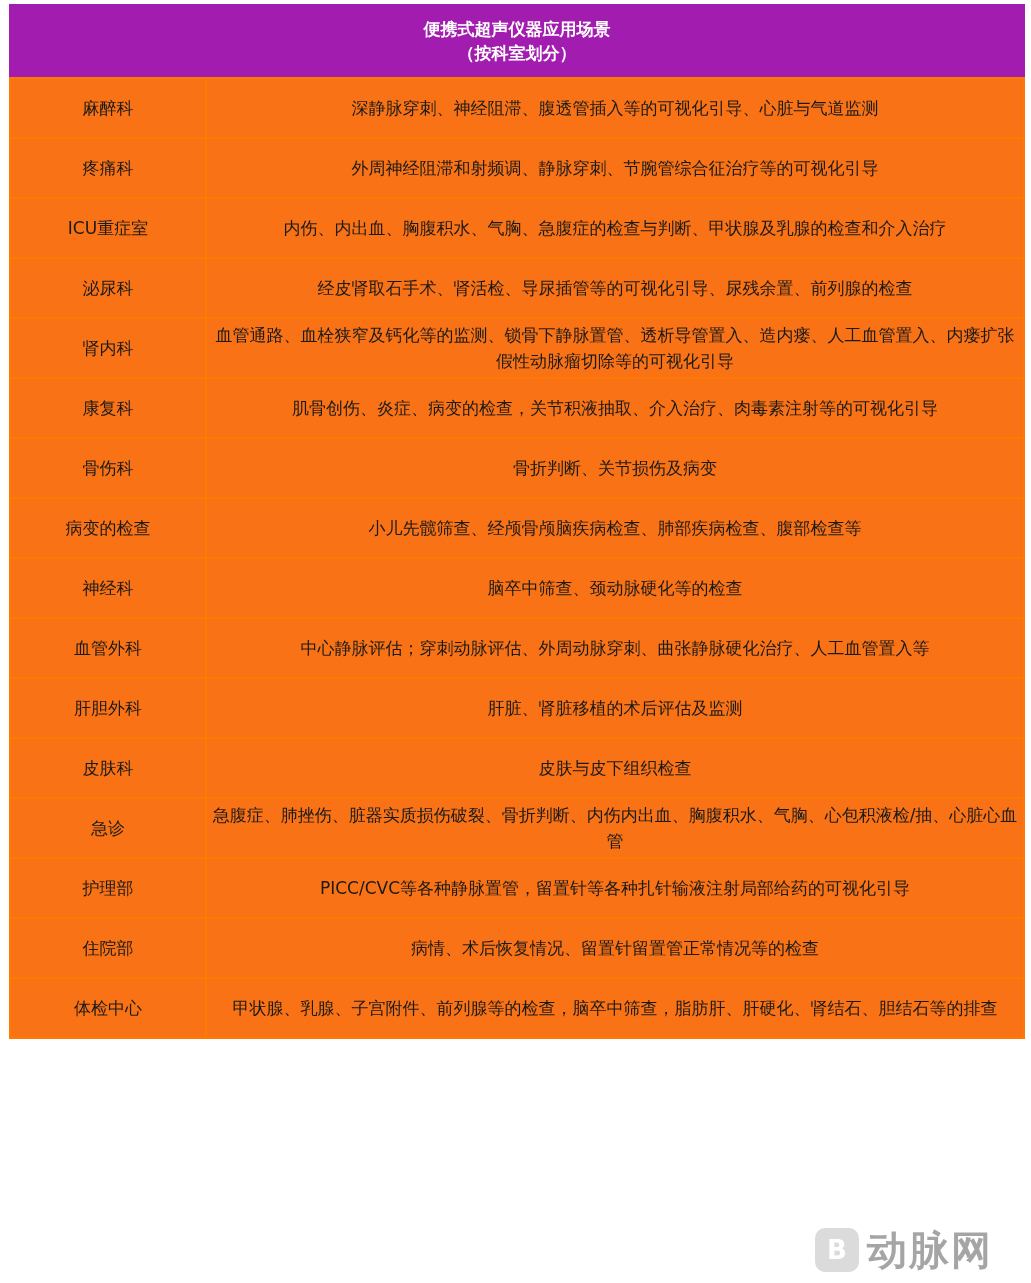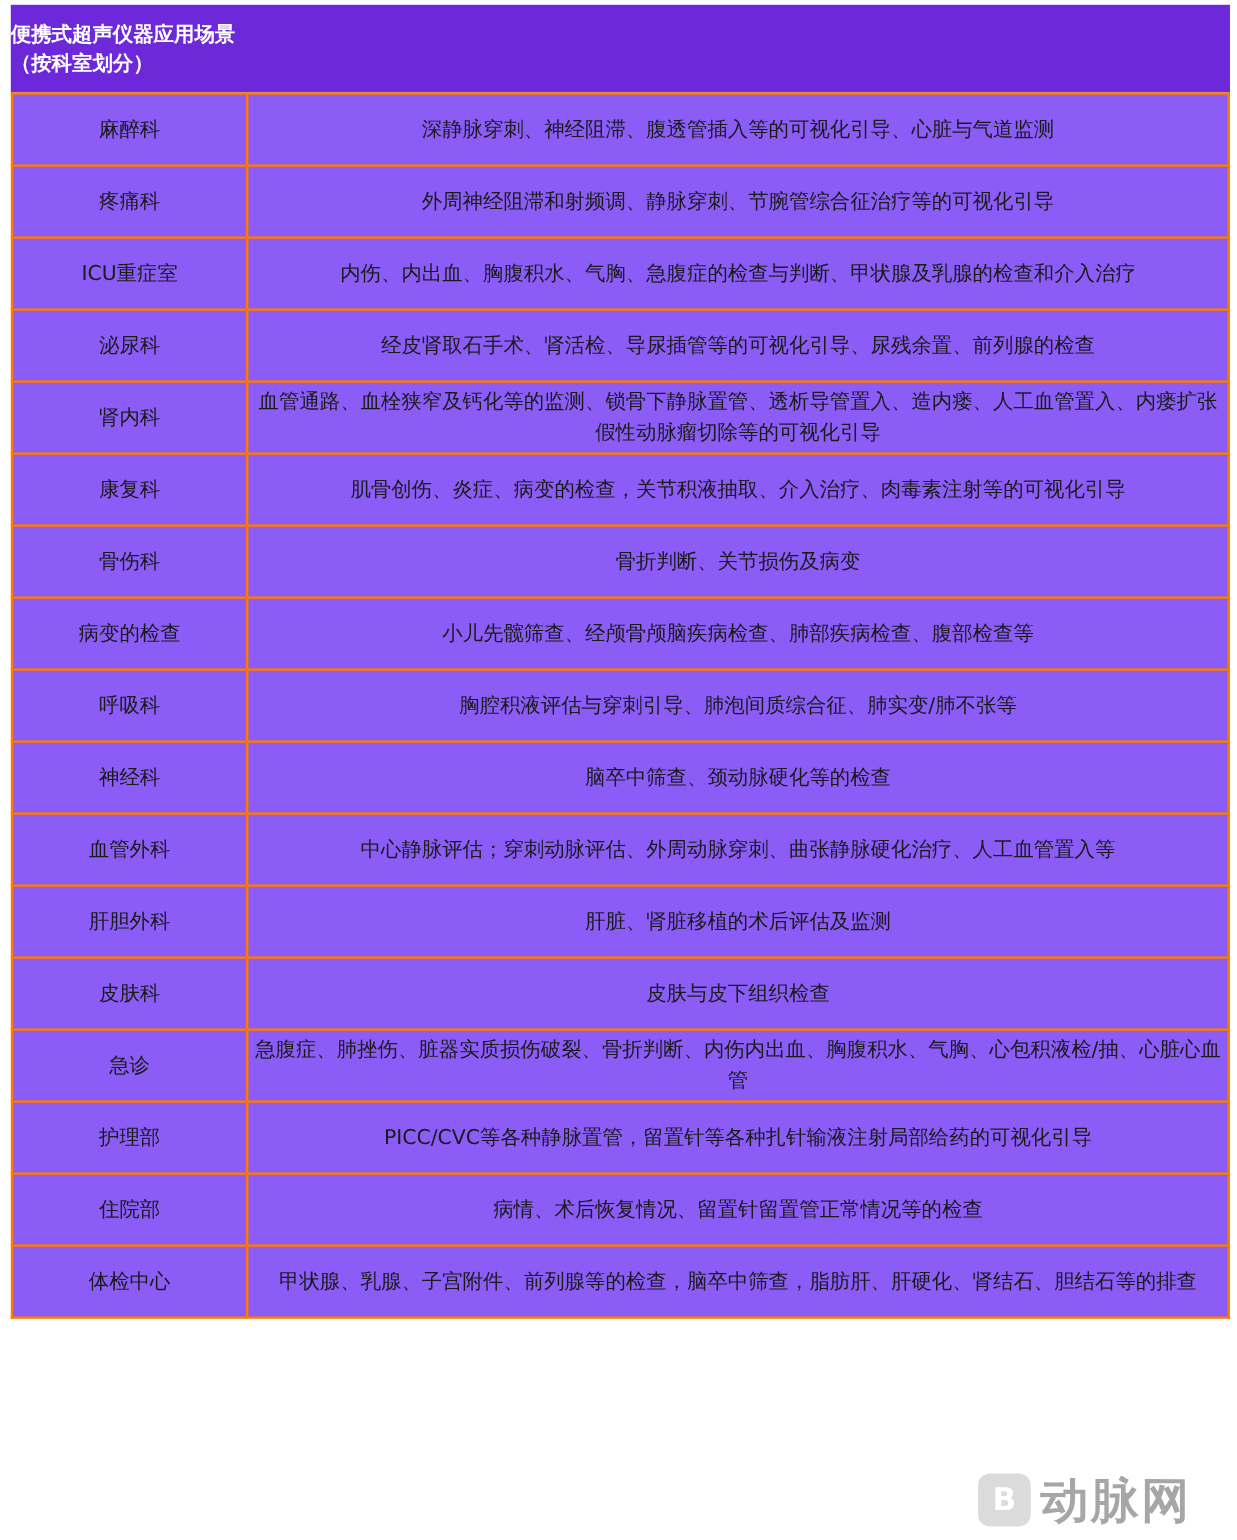--- a/index.html
+++ b/index.html
@@ -1,23 +1,23 @@
 <!DOCTYPE html>
 <html><head>
   <meta charset="utf-8">
   <style>
     html, body { margin: 0; padding: 0; background: #ffffff; }
     body { width: 1031px; height: 1283px; position: relative; overflow: hidden;
       font-family: "DejaVu Sans", "Liberation Sans", sans-serif; color: #1a1a1a; }
     .table-wrap { position: absolute; left: 9px; top: 4px; width: 1016px; }
-    .header { background: #6d28d9; height: 73px; color: #ffffff; text-align: left;
+    .header { background: #a21caf; height: 73px; color: #ffffff; text-align: center;
       display: flex; flex-direction: column; justify-content: center; font-size: 17px;
       line-height: 24px; font-weight: bold; }
     table { border-collapse: collapse; width: 1016px; table-layout: fixed; }
-    td { border: 2px solid #ff7a00; background: #8b5cf6; text-align: center; vertical-align: middle;
+    td { border: 2px solid #ff7a00; background: #f97316; text-align: center; vertical-align: middle;
       font-size: 17px; line-height: 26px; padding: 0 4px; }
     tr { height: 60px; }
     td.dept { width: 186px; }
     .watermark { position: absolute; left: 815px; top: 1222px; width: 210px; height: 56px;
       display: flex; align-items: center; opacity: 0.35; pointer-events: none; }
     .wm-logo { width: 44px; height: 44px; border-radius: 10px; background: #9a9a9a; color: #fff;
       font-weight: bold; font-size: 26px; display: flex; align-items: center; justify-content: center; margin-right: 8px; }
     .wm-text { font-size: 40px; font-weight: bold; color: #000000; letter-spacing: 2px; }
   </style>
 </head>
@@ -56,24 +56,20 @@
         </tr>
         <tr>
           <td class="dept">骨伤科</td>
           <td>骨折判断、关节损伤及病变</td>
         </tr>
         <tr>
           <td class="dept">病变的检查</td>
           <td>小儿先髋筛查、经颅骨颅脑疾病检查、肺部疾病检查、腹部检查等</td>
         </tr>
         <tr>
-          <td class="dept">呼吸科</td>
-          <td>胸腔积液评估与穿刺引导、肺泡间质综合征、肺实变/肺不张等</td>
-        </tr>
-        <tr>
           <td class="dept">神经科</td>
           <td>脑卒中筛查、颈动脉硬化等的检查</td>
         </tr>
         <tr>
           <td class="dept">血管外科</td>
           <td>中心静脉评估；穿刺动脉评估、外周动脉穿刺、曲张静脉硬化治疗、人工血管置入等</td>
         </tr>
         <tr>
           <td class="dept">肝胆外科</td>
           <td>肝脏、肾脏移植的术后评估及监测</td>

